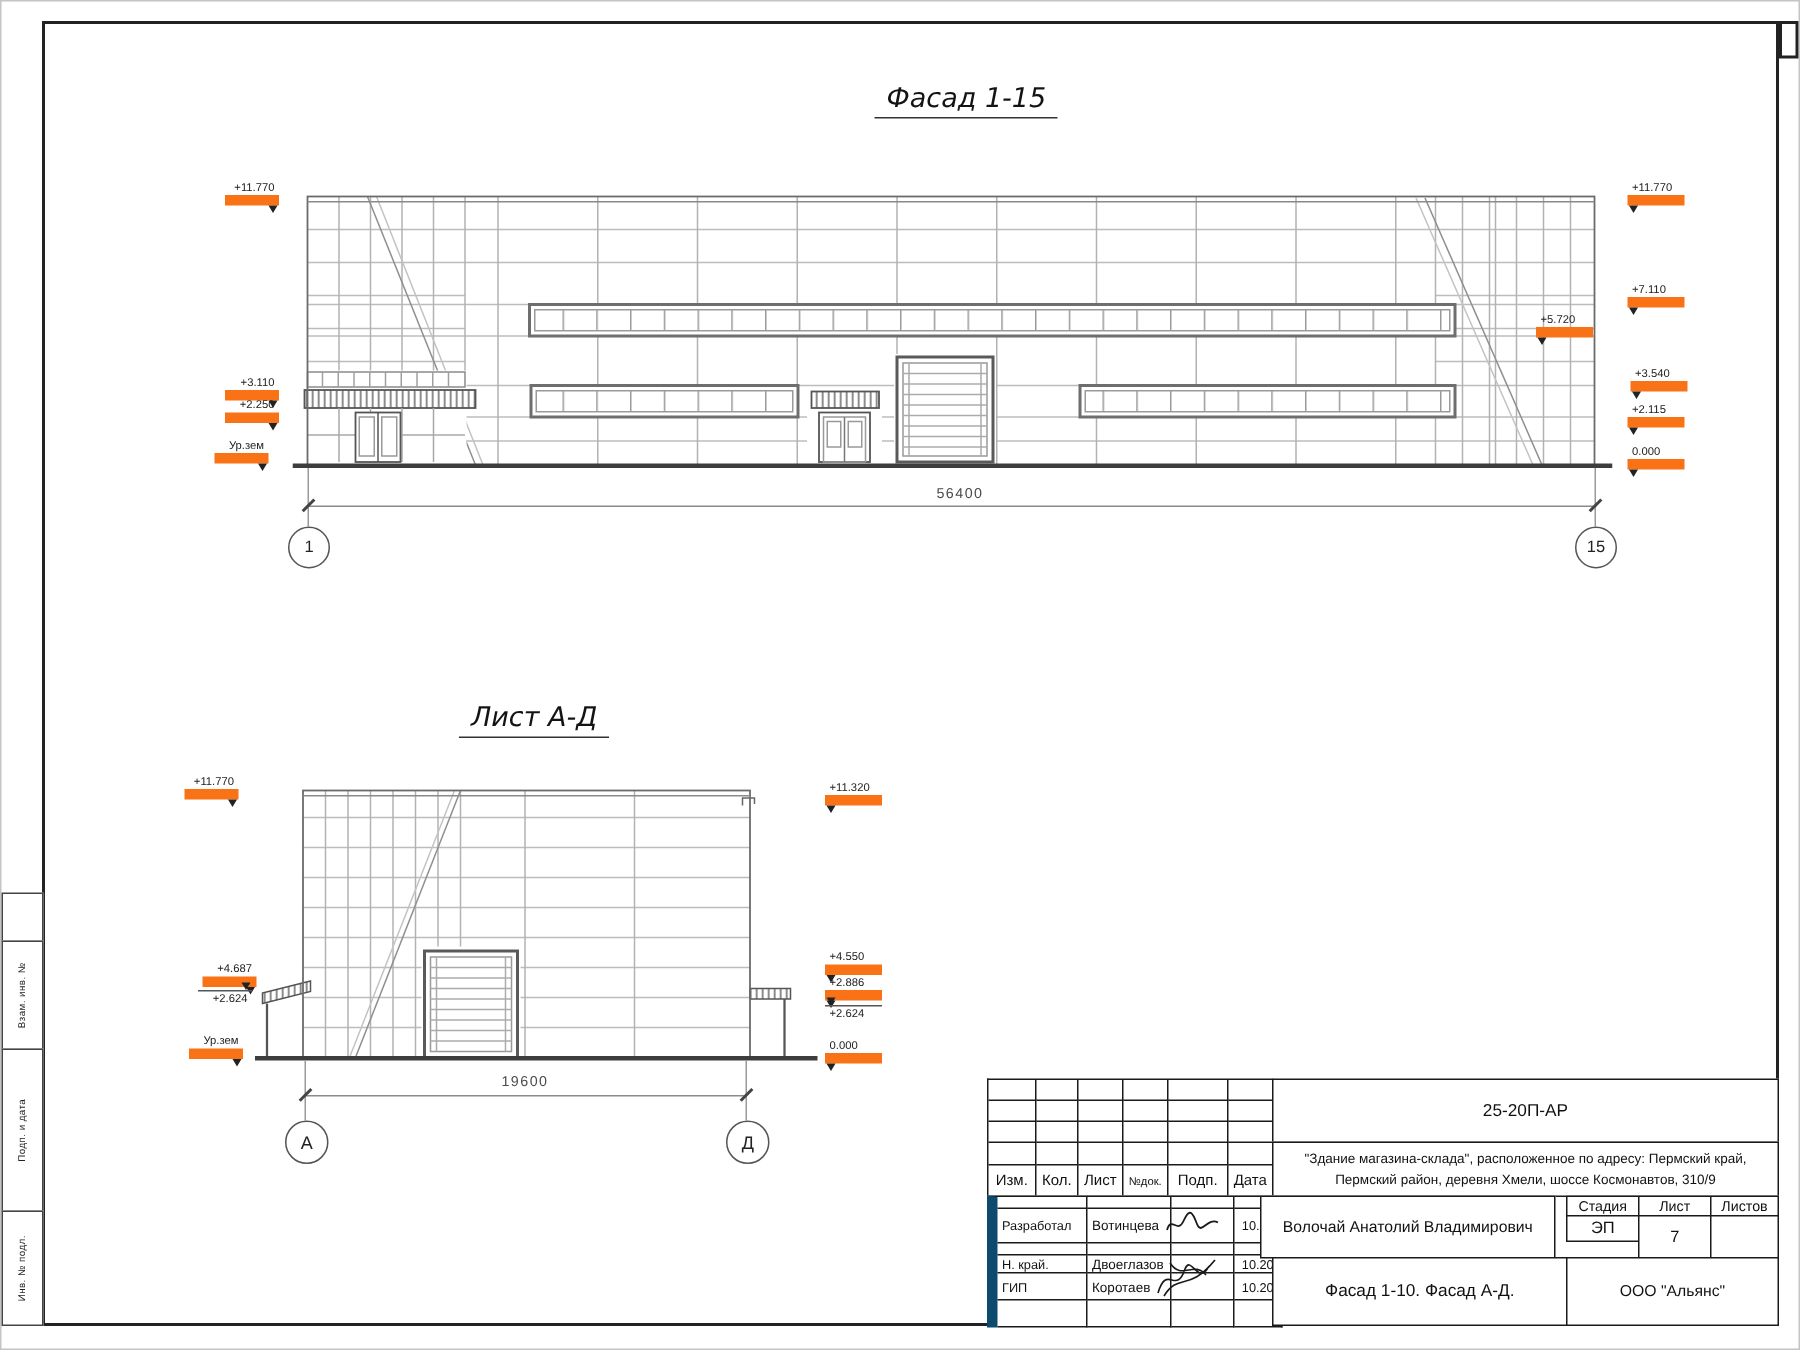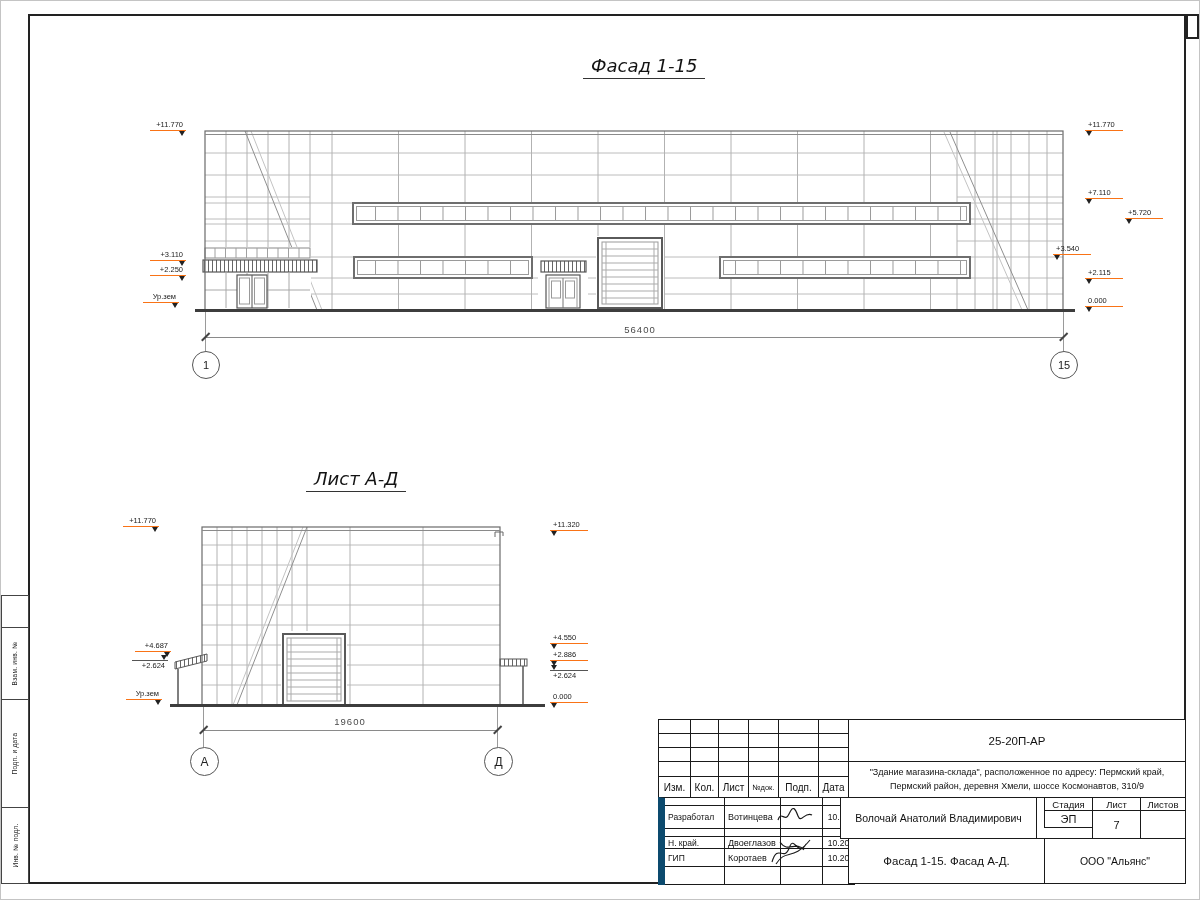--- a/index.html
+++ b/index.html
@@ -8,21 +8,21 @@
   .sheetedge{position:absolute;left:0;top:0;width:1200px;height:900px;border:1px solid #c4c4c4;box-sizing:border-box}
   .frame{position:absolute;left:28px;top:14px;width:1158px;height:870px;border:2px solid #222;box-sizing:border-box}
   .cornerbox{position:absolute;left:1186px;top:14px;width:13px;height:25px;border:2px solid #222;box-sizing:border-box;background:#fff}
   .mcell{position:absolute;left:1px;width:28px;border:1px solid #444;box-sizing:border-box;background:#fff;
          display:flex;align-items:center;justify-content:center}
   .mcell span{transform:rotate(-90deg);white-space:nowrap;font-size:6.5px;color:#222;letter-spacing:.3px}
   .ftitle{position:absolute;display:inline-block;font-family:"DejaVu Sans",sans-serif;font-style:italic;
           font-size:18px;color:#131313;border-bottom:1px solid #333;padding:0 8px 2px;white-space:nowrap}
   
   .elev{position:absolute;font-size:7.5px;color:#222;line-height:1}
-  .elev .lbl{display:block;padding:0 3px 1px;border-bottom:1px solid #f97316;white-space:nowrap}
+  .elev .lbl{display:block;padding:0 3px 1px;border-bottom:7px solid #f97316;white-space:nowrap}
   .elev.ra{text-align:right}
   .elev .tri{position:absolute;width:0;height:0;border-left:3.5px solid transparent;border-right:3.5px solid transparent;border-top:5px solid #222}
   .elev.br .tri{right:1px;top:100%}
   .elev.bl .tri{left:1px;top:100%}
   .elev.belowtext .lbl{border-bottom:none;border-top:1px solid #555;padding:1px 3px 0}
   .elev.ar .tri{right:1px;top:-5px}
   .elev.al .tri{left:1px;top:-5px}
   
   .dim{position:absolute;height:1px;background:#8a8a8a}
   .ext{position:absolute;width:1px;background:#9a9a9a}
@@ -208,25 +208,25 @@
   </div>
 
 <div class="elev bl" style="left:1085px;top:121px;width:38px">
     <span class="lbl">+11.770</span>
     <span class="tri"></span>
   </div>
 <div class="elev bl" style="left:1085px;top:189px;width:38px">
     <span class="lbl">+7.110</span>
     <span class="tri"></span>
   </div>
-<div class="elev bl" style="left:1125px;top:209px;width:38px">
+<div class="elev bl" style="left:1024px;top:209px;width:38px">
     <span class="lbl">+5.720</span>
     <span class="tri"></span>
   </div>
-<div class="elev bl" style="left:1053px;top:245px;width:38px">
+<div class="elev bl" style="left:1087px;top:245px;width:38px">
     <span class="lbl">+3.540</span>
     <span class="tri"></span>
   </div>
 <div class="elev bl" style="left:1085px;top:269px;width:38px">
     <span class="lbl">+2.115</span>
     <span class="tri"></span>
   </div>
 <div class="elev bl" style="left:1085px;top:297px;width:38px">
     <span class="lbl">0.000</span>
     <span class="tri"></span>
@@ -430,14 +430,14 @@
   <span>"Здание магазина-склада", расположенное по адресу: Пермский край,</span>
   <span>Пермский район, деревня Хмели, шоссе Космонавтов, 310/9</span>
 </div>
 <div class="tbc" style="left:840px;top:797px;width:197px;height:42px;font-size:10.5px">Волочай Анатолий Владимирович</div>
 <div class="tbc" style="left:1044px;top:797px;width:49px;height:14px;font-size:9.5px">Стадия</div>
 <div class="tbc" style="left:1092px;top:797px;width:49px;height:14px;font-size:9.5px">Лист</div>
 <div class="tbc" style="left:1140px;top:797px;width:46px;height:14px;font-size:9.5px">Листов</div>
 <div class="tbc" style="left:1044px;top:810px;width:49px;height:18px;font-size:11px">ЭП</div>
 <div class="tbc" style="left:1092px;top:810px;width:49px;height:29px;font-size:11px">7</div>
 <div class="tbc" style="left:1140px;top:810px;width:46px;height:29px"></div>
-<div class="tbc" style="left:848px;top:838px;width:197px;height:46px;font-size:11.5px">Фасад 1-15. Фасад А-Д.</div>
+<div class="tbc" style="left:848px;top:838px;width:197px;height:46px;font-size:11.5px">Фасад 1-10. Фасад А-Д.</div>
 <div class="tbc" style="left:1044px;top:838px;width:142px;height:46px;font-size:10.5px">ООО "Альянс"</div>
 
 </body></html>

